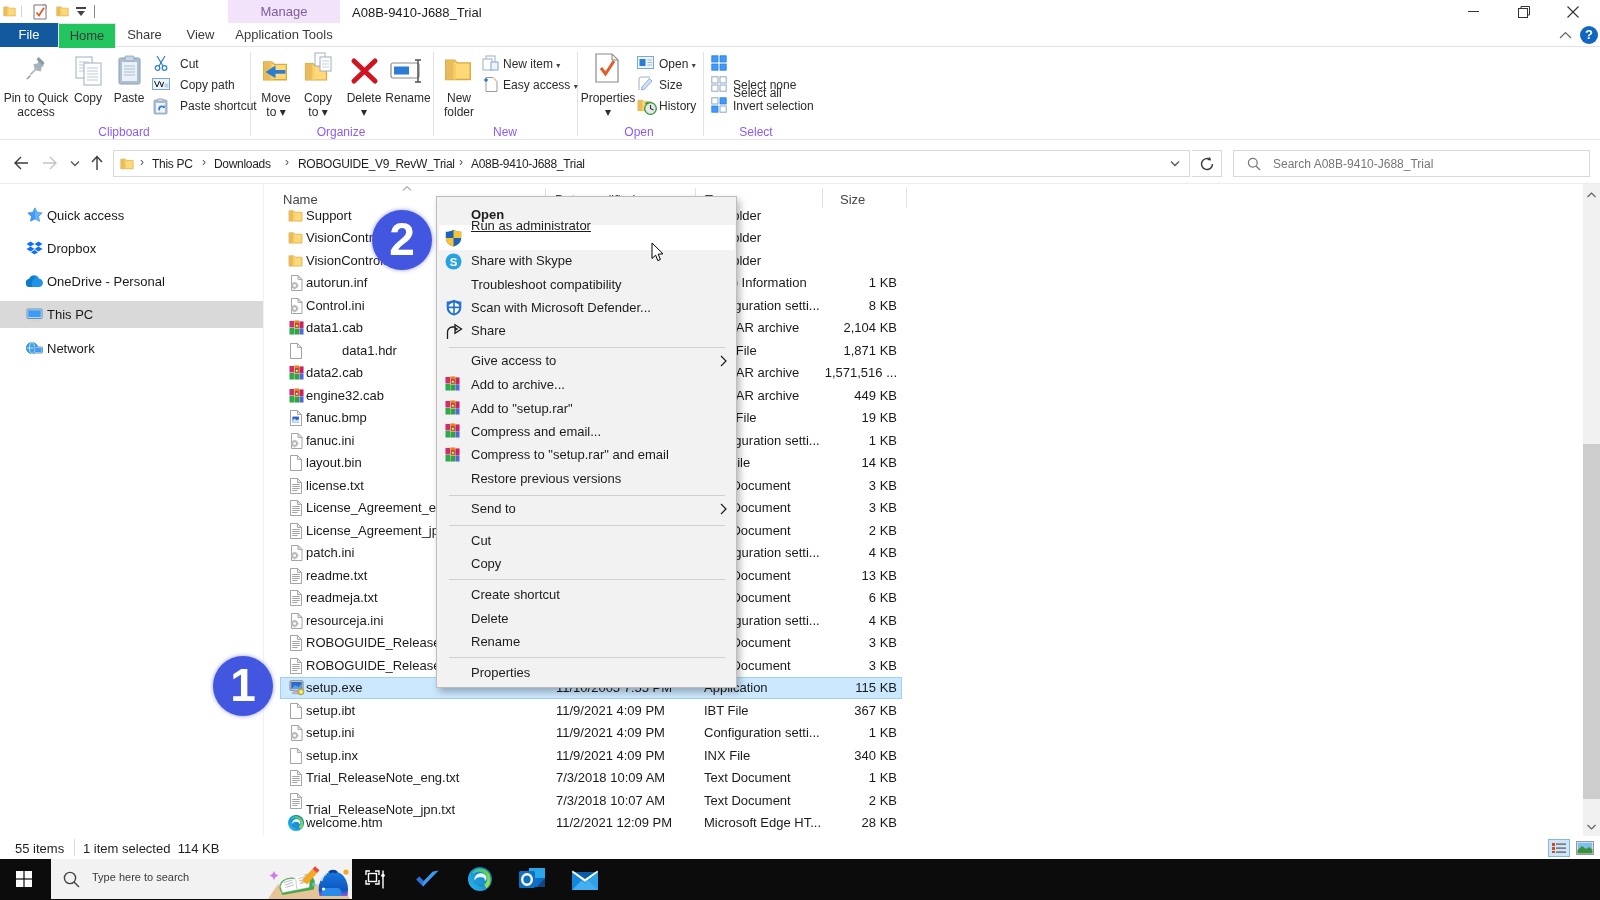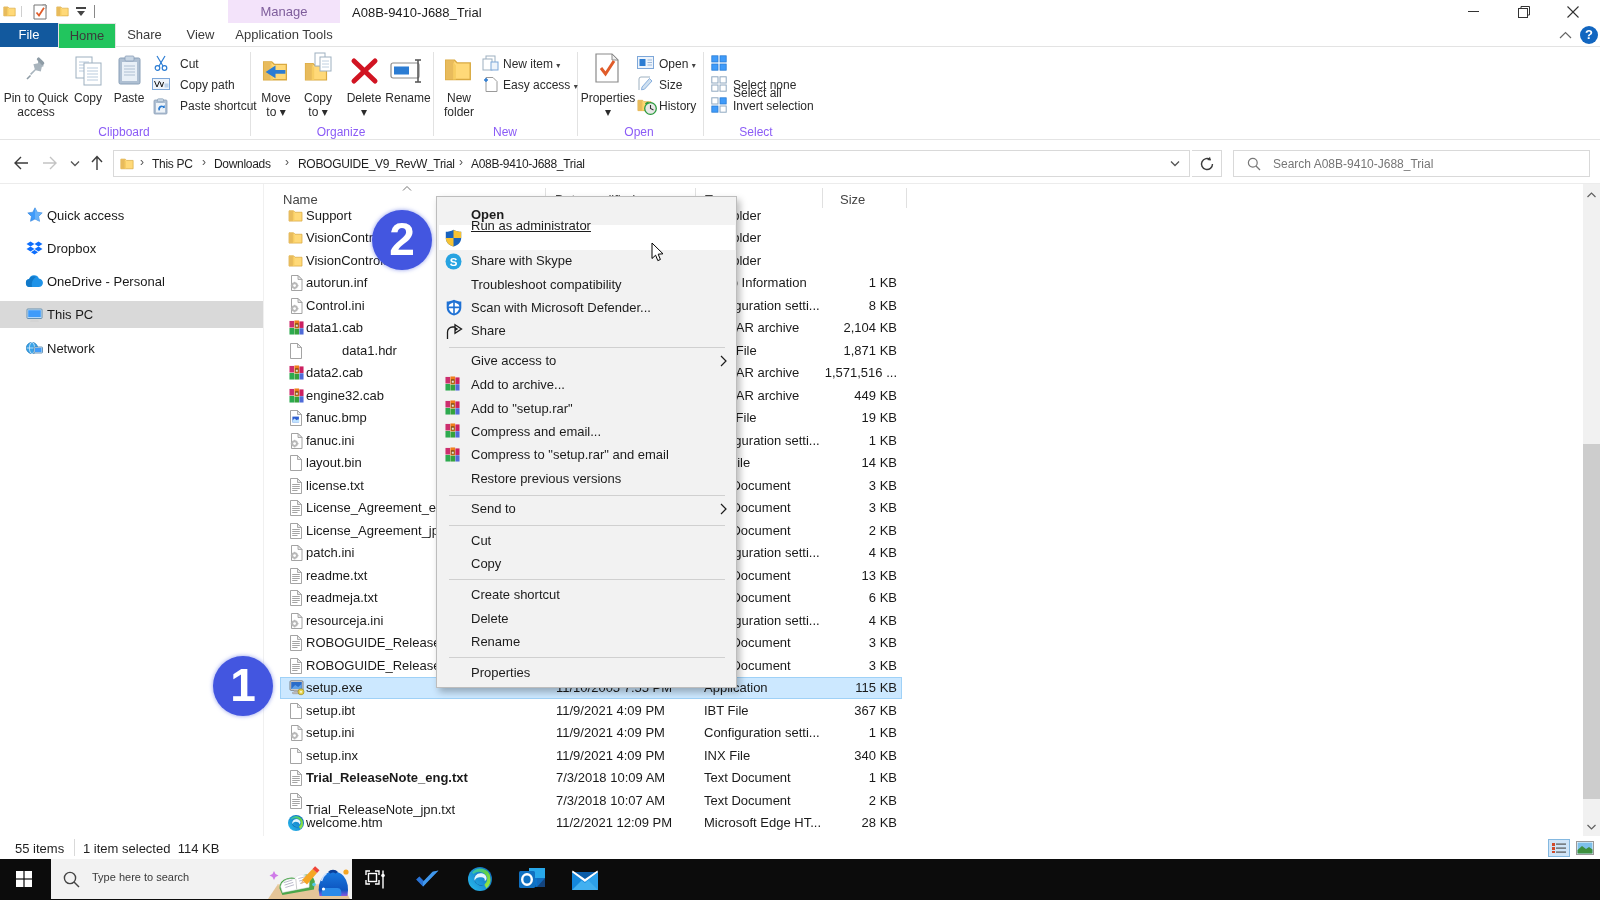--- a/index.html
+++ b/index.html
@@ -663,21 +663,21 @@
 <svg class="abs" style="left:289px; top:770.0px;" width="13" height="16" viewBox="0 0 13 16">
 <path d="M1.5 0.5 L8.5 0.5 L12.5 4.5 L12.5 15.5 L1.5 15.5 Z" fill="#fff" stroke="#9a9a9a" stroke-width="0.9"></path>
 <path d="M8.5 0.5 L8.5 4.5 L12.5 4.5 Z" fill="#e8e8e8" stroke="#9a9a9a" stroke-width="0.8"></path>
 <g stroke="#9a9a9a" stroke-width="0.9">
 <line x1="3.2" y1="6.5" x2="10.8" y2="6.5"></line>
 <line x1="3.2" y1="8.5" x2="10.8" y2="8.5"></line>
 <line x1="3.2" y1="10.5" x2="10.8" y2="10.5"></line>
 <line x1="3.2" y1="12.5" x2="8.5" y2="12.5"></line>
 </g>
 </svg>
-<div class="abs fname" style="left:306px;top:770.0px;font-weight:bold;">Trial_ReleaseNote_eng.txt</div>
+<div class="abs fname" style="left:306px;top:770.0px;">Trial_ReleaseNote_eng.txt</div>
 <div class="abs fmuted" style="left:556px;top:770.0px;">7/3/2018 10:09 AM</div>
 <div class="abs fmuted" style="left:704px;top:770.0px;">Text Document</div>
 <div class="abs fsize" style="left:807px;top:770.0px;">1 KB</div>
 <svg class="abs" style="left:289px; top:792.5px;" width="13" height="16" viewBox="0 0 13 16">
 <path d="M1.5 0.5 L8.5 0.5 L12.5 4.5 L12.5 15.5 L1.5 15.5 Z" fill="#fff" stroke="#9a9a9a" stroke-width="0.9"></path>
 <path d="M8.5 0.5 L8.5 4.5 L12.5 4.5 Z" fill="#e8e8e8" stroke="#9a9a9a" stroke-width="0.8"></path>
 <g stroke="#9a9a9a" stroke-width="0.9">
 <line x1="3.2" y1="6.5" x2="10.8" y2="6.5"></line>
 <line x1="3.2" y1="8.5" x2="10.8" y2="8.5"></line>
 <line x1="3.2" y1="10.5" x2="10.8" y2="10.5"></line>

